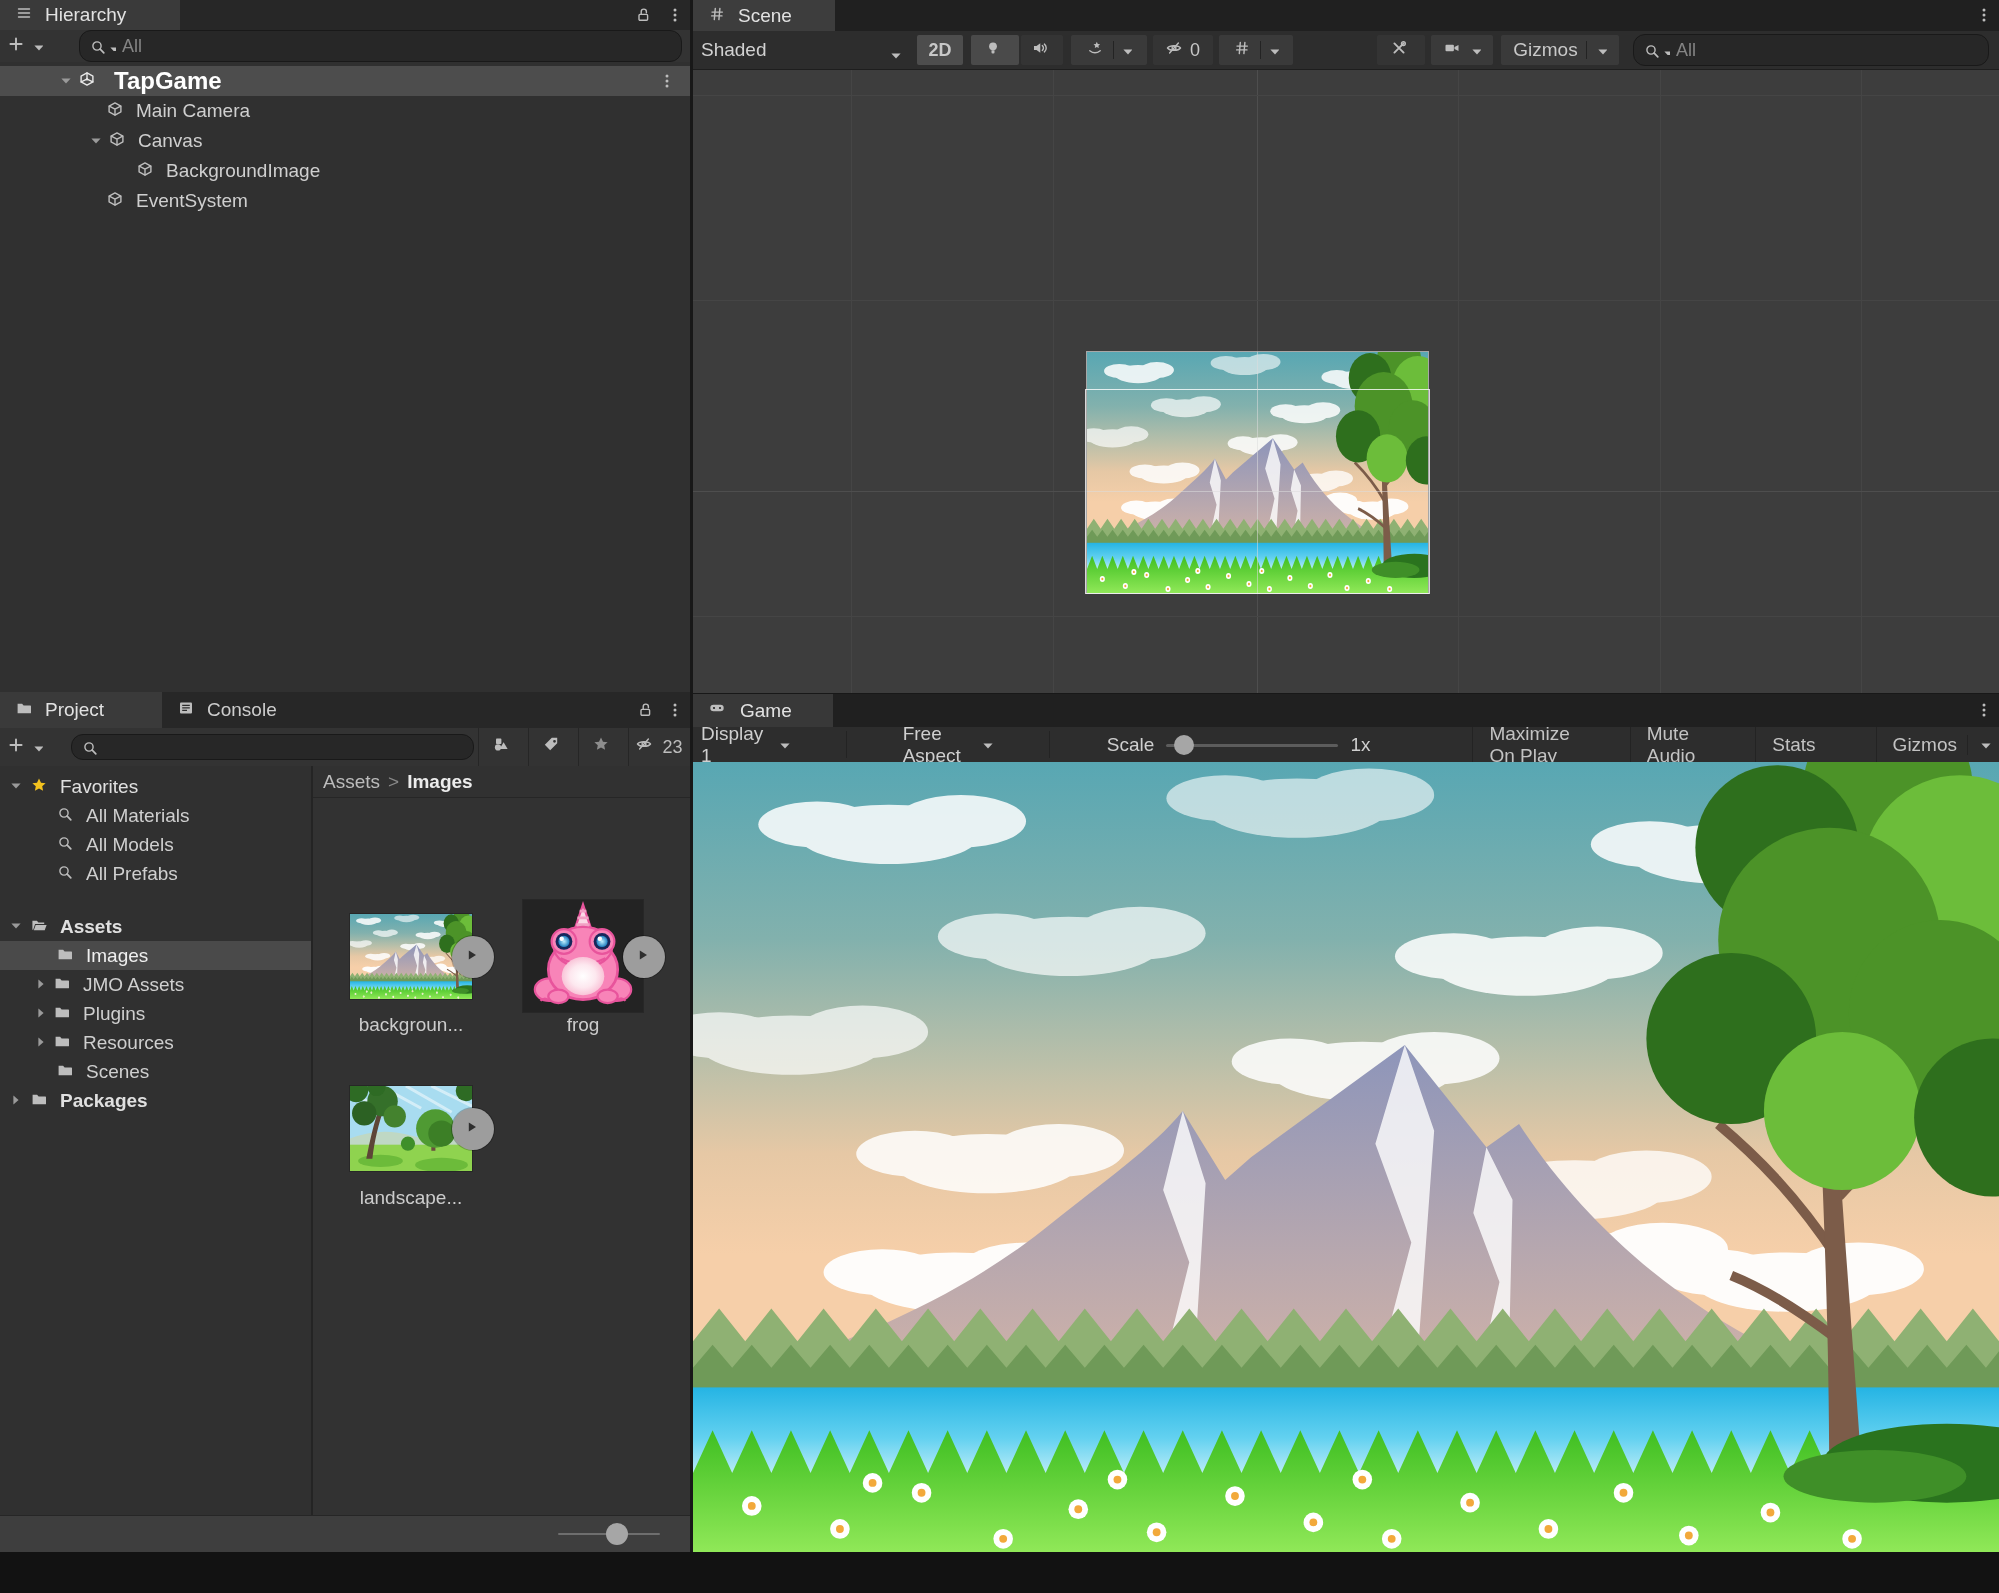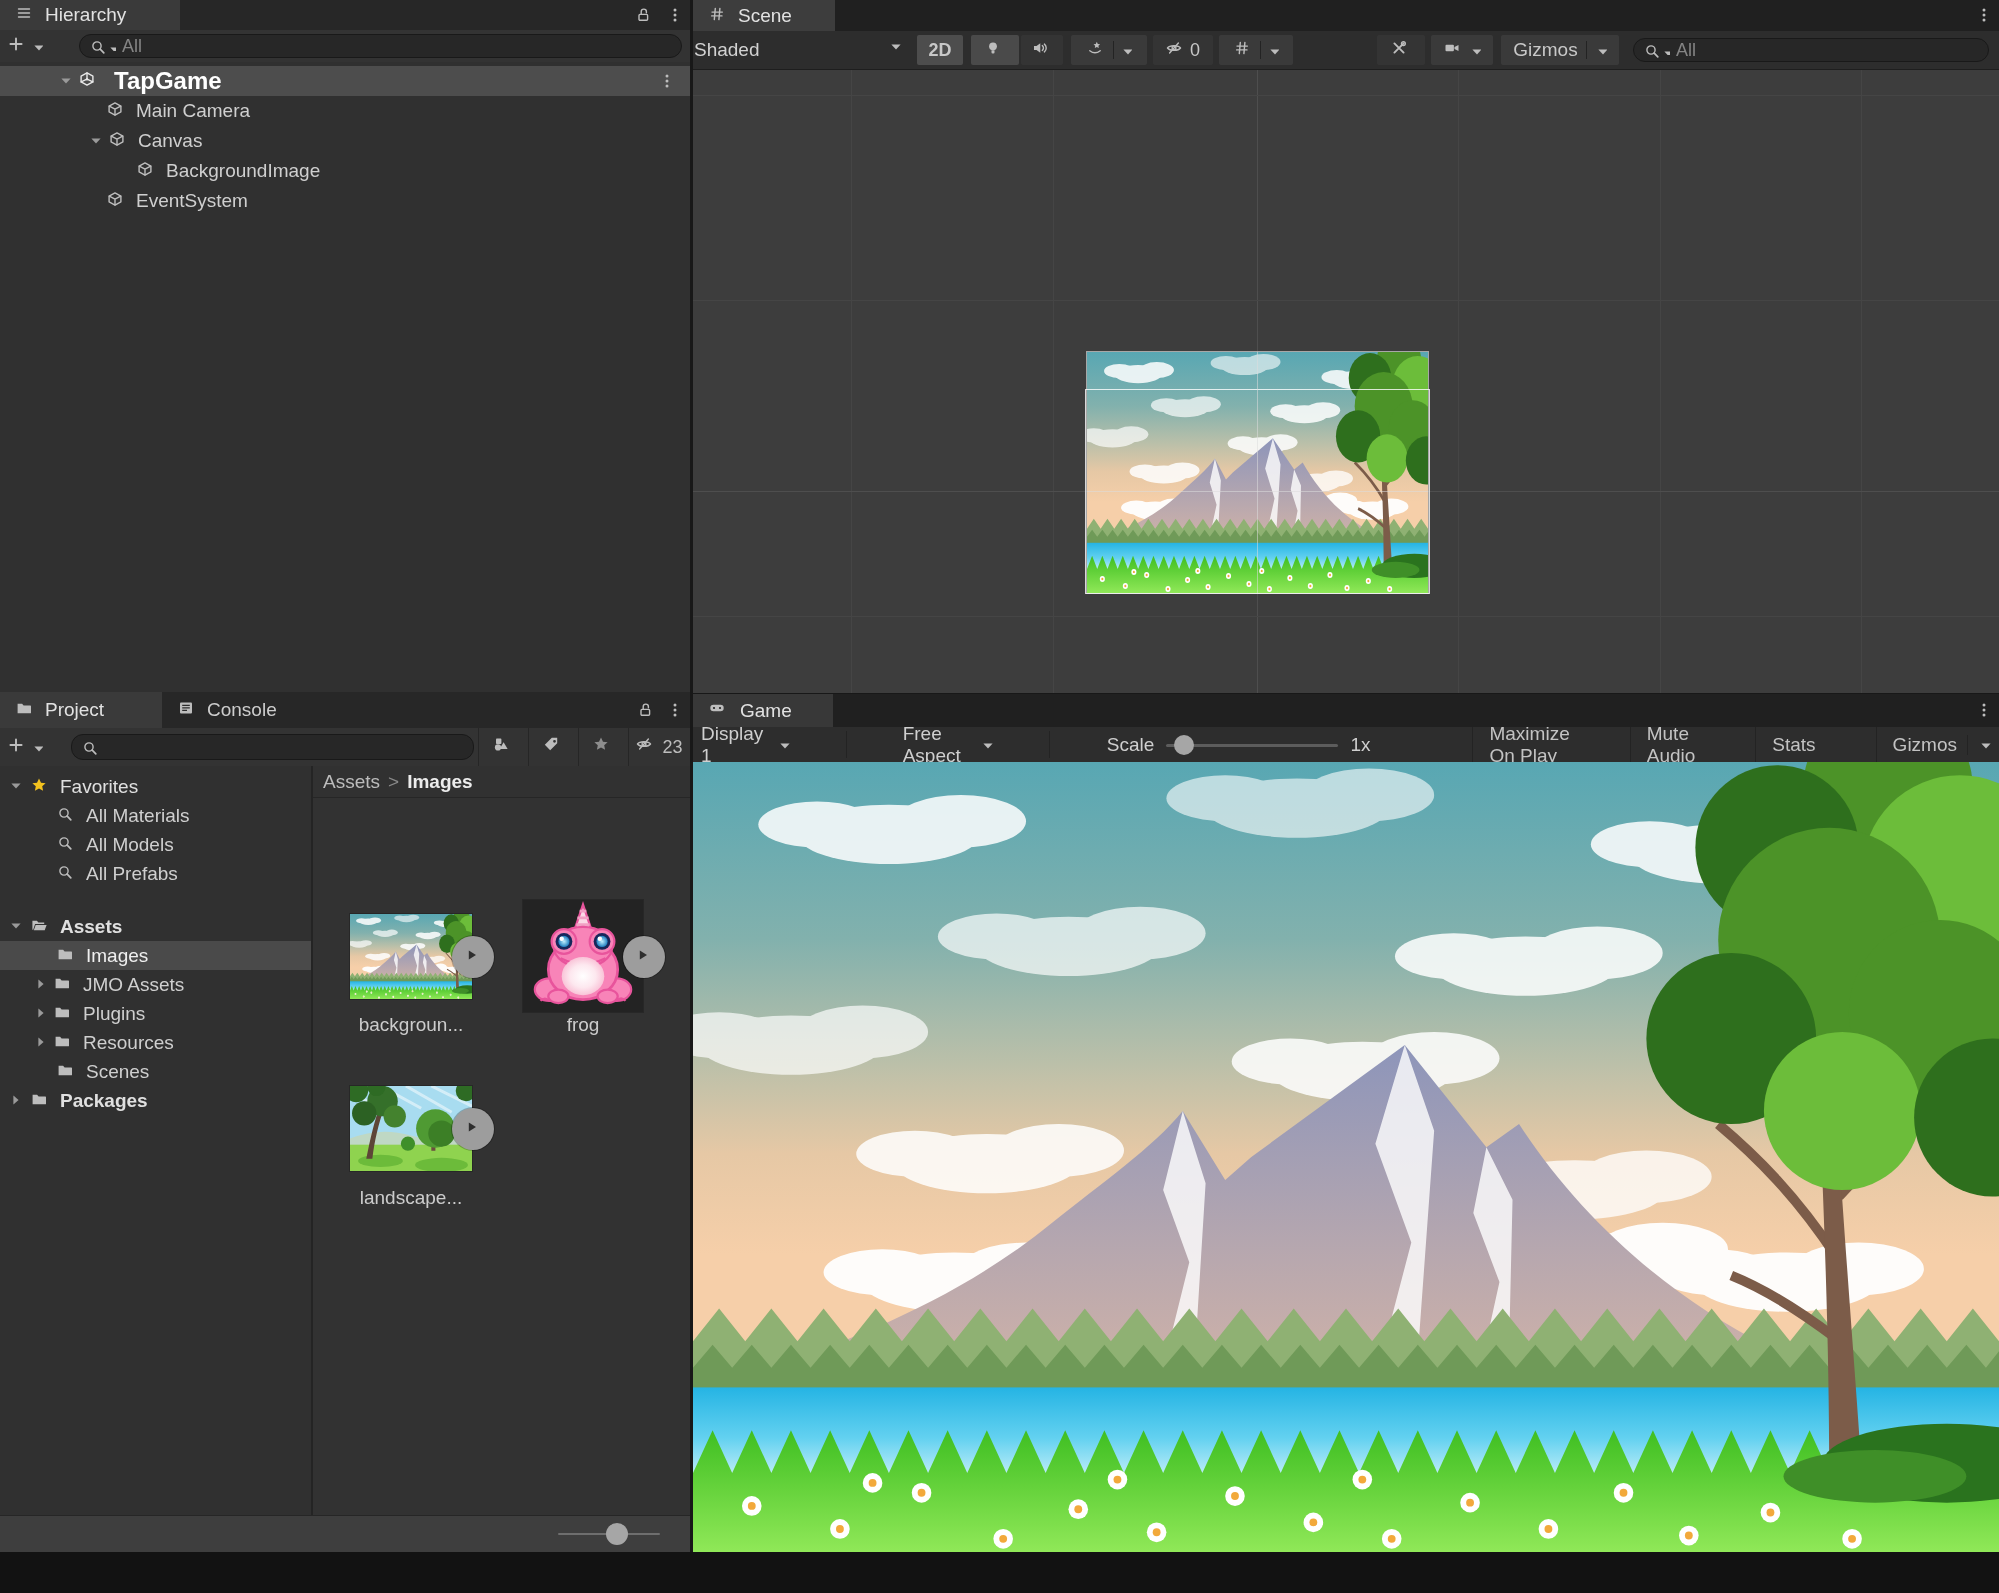--- a/index.html
+++ b/index.html
@@ -12,21 +12,21 @@
   .panel { position:absolute; overflow:hidden; }
   .tabbar { position:absolute; left:0; right:0; top:0; display:flex; align-items:stretch; }
   .tab { display:flex; align-items:center; gap:9px; padding:0 16px; color:#cdcdcd; }
   .tab.active { background:#3a3a3a; color:#e2e2e2; }
   .ic { width:20px; height:20px; flex:0 0 auto; color:#bdbdbd; }
   .ic.small { width:17px; height:17px; }
   .ic.big { width:22px; height:22px; }
   .stroke { fill:none; stroke:currentColor; stroke-width:1.4; stroke-linecap:round; stroke-linejoin:round; }
   .fill { fill:currentColor; stroke:none; }
   .kebab, .lockbtn { display:flex; align-items:center; justify-content:center; width:30px; color:#c2c2c2; }
-  .searchfield { display:flex; align-items:center; gap:6px; background:#272727; border:1px solid #191919; border-radius:12px; height:24px; padding:0 10px; color:#8a8a8a; }
+  .searchfield { display:flex; align-items:center; gap:6px; background:#272727; border:1px solid #191919; border-radius:12px; height:32px; padding:0 10px; color:#8a8a8a; }
   .searchfield .ph { font-size:18px; color:#848484; }
   .row { position:absolute; left:0; right:0; display:flex; align-items:center; }
   .row .lbl { white-space:nowrap; }
   .caret { color:#9a9a9a; }
   .tbbtn { display:flex; align-items:center; justify-content:center; background:#3a3a3a; border-radius:2px; color:#c8c8c8; }
   .sep { width:1px; background:#232323; }
   
   .hierarchy { left:0; top:0; width:690px; height:692px; background:#303030;padding-left:34px; }
   .hier-tabbar { height:30px; background:#272727; }
   .hier-toolbar { position:absolute; top:30px; left:0; right:0; height:32px; background:#333333; display:flex; align-items:center; }
@@ -419,21 +419,21 @@
         <span>Scene</span>
       </div>
       <div style="flex:1"></div>
       <div class="kebab">
           <svg class="ic small">
             <use href="#i-kebab"></use>
           </svg>
         </div>
     </div>
     <div class="scene-toolbar">
-      <div style="width:218px;display:flex;align-items:flex-start;justify-content:space-between;padding:0 10px 0 1px">
+      <div style="width:218px;display:flex;align-items:flex-end;justify-content:space-between;padding:0 10px 0 8px">
         <span style="color:#d2d2d2">Shaded</span>
         <svg class="ic" style="width:13px;height:13px">
             <use href="#i-caret-d"></use>
           </svg>
       </div>
       <div class="tbbtn" style="width:46px;height:30px;background:#4d4d4d;margin-left:6px;font-weight:bold;font-size:18px">
           <span>2D</span>
         </div>
       <div class="tbbtn" style="width:48px;height:30px;background:#4a4a4a;margin-left:8px">
           <svg class="ic">

